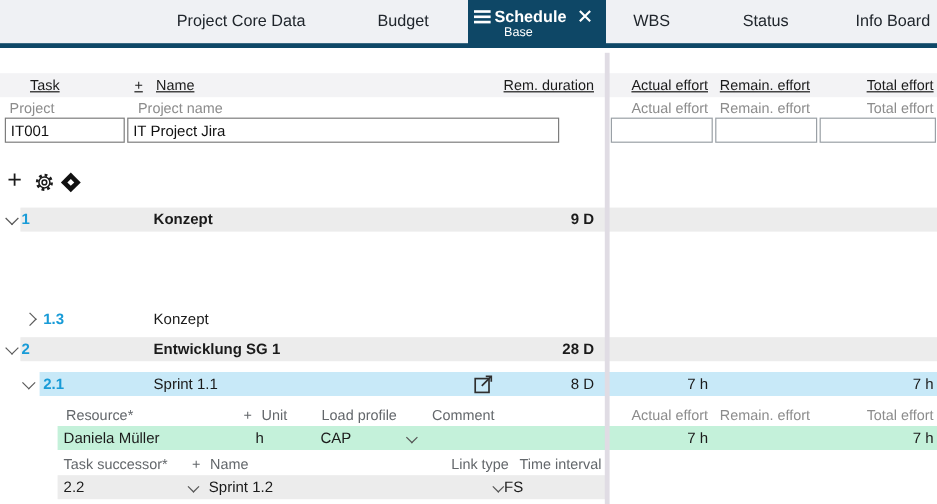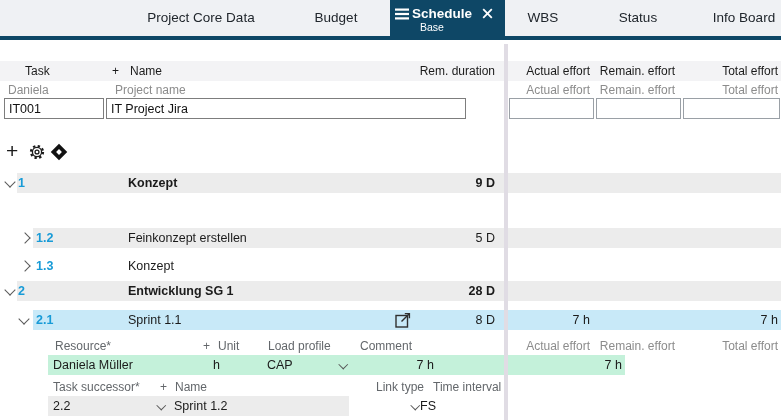--- a/index.html
+++ b/index.html
@@ -13,21 +13,21 @@
   .tab{position:absolute; top:0; height:36px; line-height:36px; text-align:center;
        font-size:13.5px; color:#20262c; cursor:pointer;}
   .tab-active{position:absolute; top:0; height:40px; background:#0e4766; color:#fff;}
   .tab-active .trow{display:flex; align-items:center; padding-top:6px;}
   .tab-active .tlabel{font-weight:700; font-size:13.5px; margin-left:3px;}
   .tab-active .sublabel{font-size:10.5px; margin-left:30px; margin-top:1px; line-height:11px;}
   .tab-active .close{margin-left:10px; display:inline-flex;}
 
   
   .hdr-band{position:absolute; left:0; top:61px; width:781px; height:20px; background:#f3f3f5;}
-  .hdr-text{position:absolute; top:61px; height:20px; line-height:20px; font-size:12px; color:#1b1b1b;}
+  .hdr-text{position:absolute; top:61px; height:20px; line-height:20px; font-size:12px; color:#1b1b1b;text-decoration:underline;}
   .sub-text{position:absolute; top:82px; height:16px; line-height:16px; font-size:12px; color:#8c8c8c;}
   .r-align{text-align:right;}
 
   
   .fld{position:absolute; top:98px; height:21px; border:1px solid #7d7d7d; background:#fff;
        font-family:"Liberation Sans", sans-serif; font-size:12.5px; color:#111; padding:0 4px; box-sizing:border-box;}
   .fld.light{border-color:#9aa0a6;}
 
   
   .tool{position:absolute; top:141px; cursor:pointer; display:inline-flex; align-items:center; justify-content:center;}
@@ -40,21 +40,21 @@
   .num{color:#189bd7; font-weight:700;}
   .bold{font-weight:700;}
   .chev{position:absolute; width:7px; height:7px; border-right:1.8px solid #5a5a5a; border-bottom:1.8px solid #5a5a5a; cursor:pointer;}
   .chev.down{transform:rotate(45deg); top:5px;}
   .chev.right{transform:rotate(-45deg); top:6px;}
   .chev.small{width:5.5px; height:5.5px; border-width:1.5px; border-color:#555;}
 
   
   .subhdr{position:absolute; left:0; width:781px; height:18px; line-height:18px; font-size:12px; color:#63676b;}
   .subhdr span{position:absolute; white-space:nowrap;}
-  .subrow{position:absolute; left:0; width:625px; height:20px; line-height:20px; font-size:12.5px; color:#1b1b1b;}
+  .subrow{position:absolute; left:0; width:781px; height:20px; line-height:20px; font-size:12.5px; color:#1b1b1b;}
   .subrow span.txt{position:absolute; top:0; height:20px; line-height:20px; white-space:nowrap;}
   .gray-col{color:#8c8c8c;}
 
   
   #v-separator{position:absolute; left:504px; top:44px; width:4px; height:376px; background:#e0dce4; z-index:5;}
 </style>
 </head>
 <body>
 
 <div id="app">
@@ -91,21 +91,21 @@
 
   <div class="hdr-band"></div>
   <span class="hdr-text" style="left:25px;">Task</span>
   <span class="hdr-text" style="left:112px;">+</span>
   <span class="hdr-text" style="left:130px;">Name</span>
   <span class="hdr-text r-align" style="right:286px; width:90px;">Rem. duration</span>
   <span class="hdr-text r-align" style="right:191px; width:80px;">Actual effort</span>
   <span class="hdr-text r-align" style="right:106px; width:90px;">Remain. effort</span>
   <span class="hdr-text r-align" style="right:3px;  width:80px;">Total effort</span>
 
-  <span class="sub-text" style="left:8px;">Daniela</span>
+  <span class="sub-text" style="left:8px;">Project</span>
   <span class="sub-text" style="left:115px;">Project name</span>
   <span class="sub-text r-align" style="right:191px; width:80px;">Actual effort</span>
   <span class="sub-text r-align" style="right:106px; width:90px;">Remain. effort</span>
   <span class="sub-text r-align" style="right:3px;  width:80px;">Total effort</span>
 
   <input class="fld" style="left: 4px; width: 100px;" value="IT001">
   <input class="fld" style="left: 106px; width: 360px;" value="IT Project Jira">
   <input class="fld light" style="left: 509px; width: 85px;" value="">
   <input class="fld light" style="left: 596px; width: 85px;" value="">
   <input class="fld light" style="left: 683px; width: 97px;" value="">
@@ -127,27 +127,20 @@
 
   <div class="row" style="top:173px;">
     <span class="band" style="left:17px; background:#ececec;"></span>
     <span class="chev down" style="left:6px;"></span>
     <span class="txt num" style="left:18px;">1</span>
     <span class="txt bold" style="left:128px;">Konzept</span>
     <span class="txt bold r-align" style="right:286px; width:60px;">9 D</span>
   </div>
 
 
-  <div class="row" style="top:228px;">
-    <span class="band" style="left:33px; background:#ececec;"></span>
-    <span class="chev right" style="left:21px;"></span>
-    <span class="txt num" style="left:36px;">1.2</span>
-    <span class="txt" style="left:128px;">Feinkonzept erstellen</span>
-    <span class="txt r-align" style="right:286px; width:60px;">5 D</span>
-  </div>
 
   <div class="row" style="top:256px;">
     <span class="chev right" style="left:21px;"></span>
     <span class="txt num" style="left:36px;">1.3</span>
     <span class="txt" style="left:128px;">Konzept</span>
     <span class="txt r-align" style="right:286px; width:60px;"></span>
   </div>
 
   <div class="row" style="top:281px;">
     <span class="band" style="left:17px; background:#ececec;"></span>

